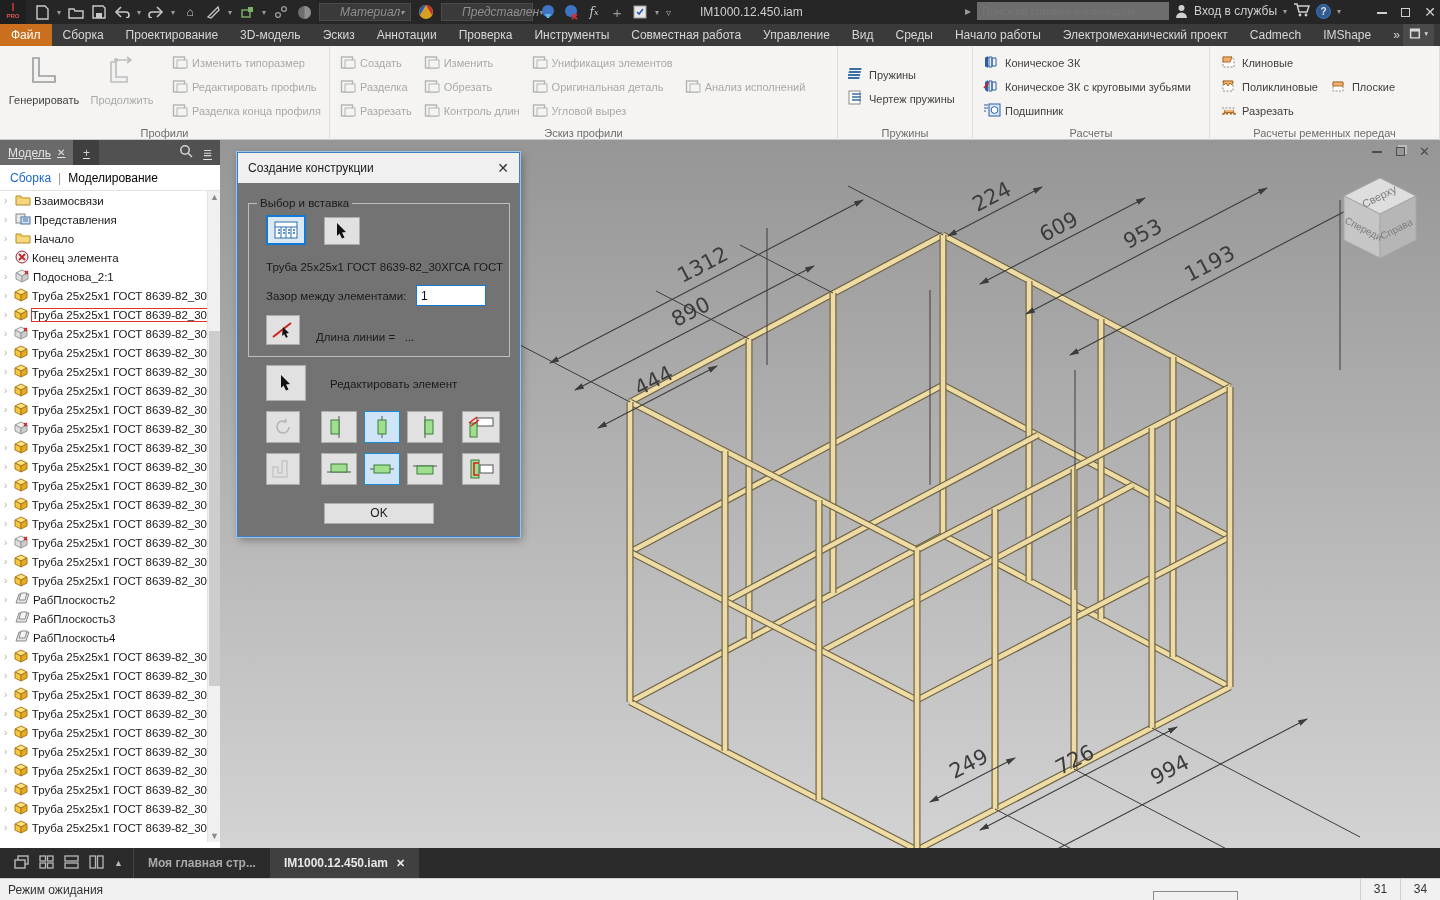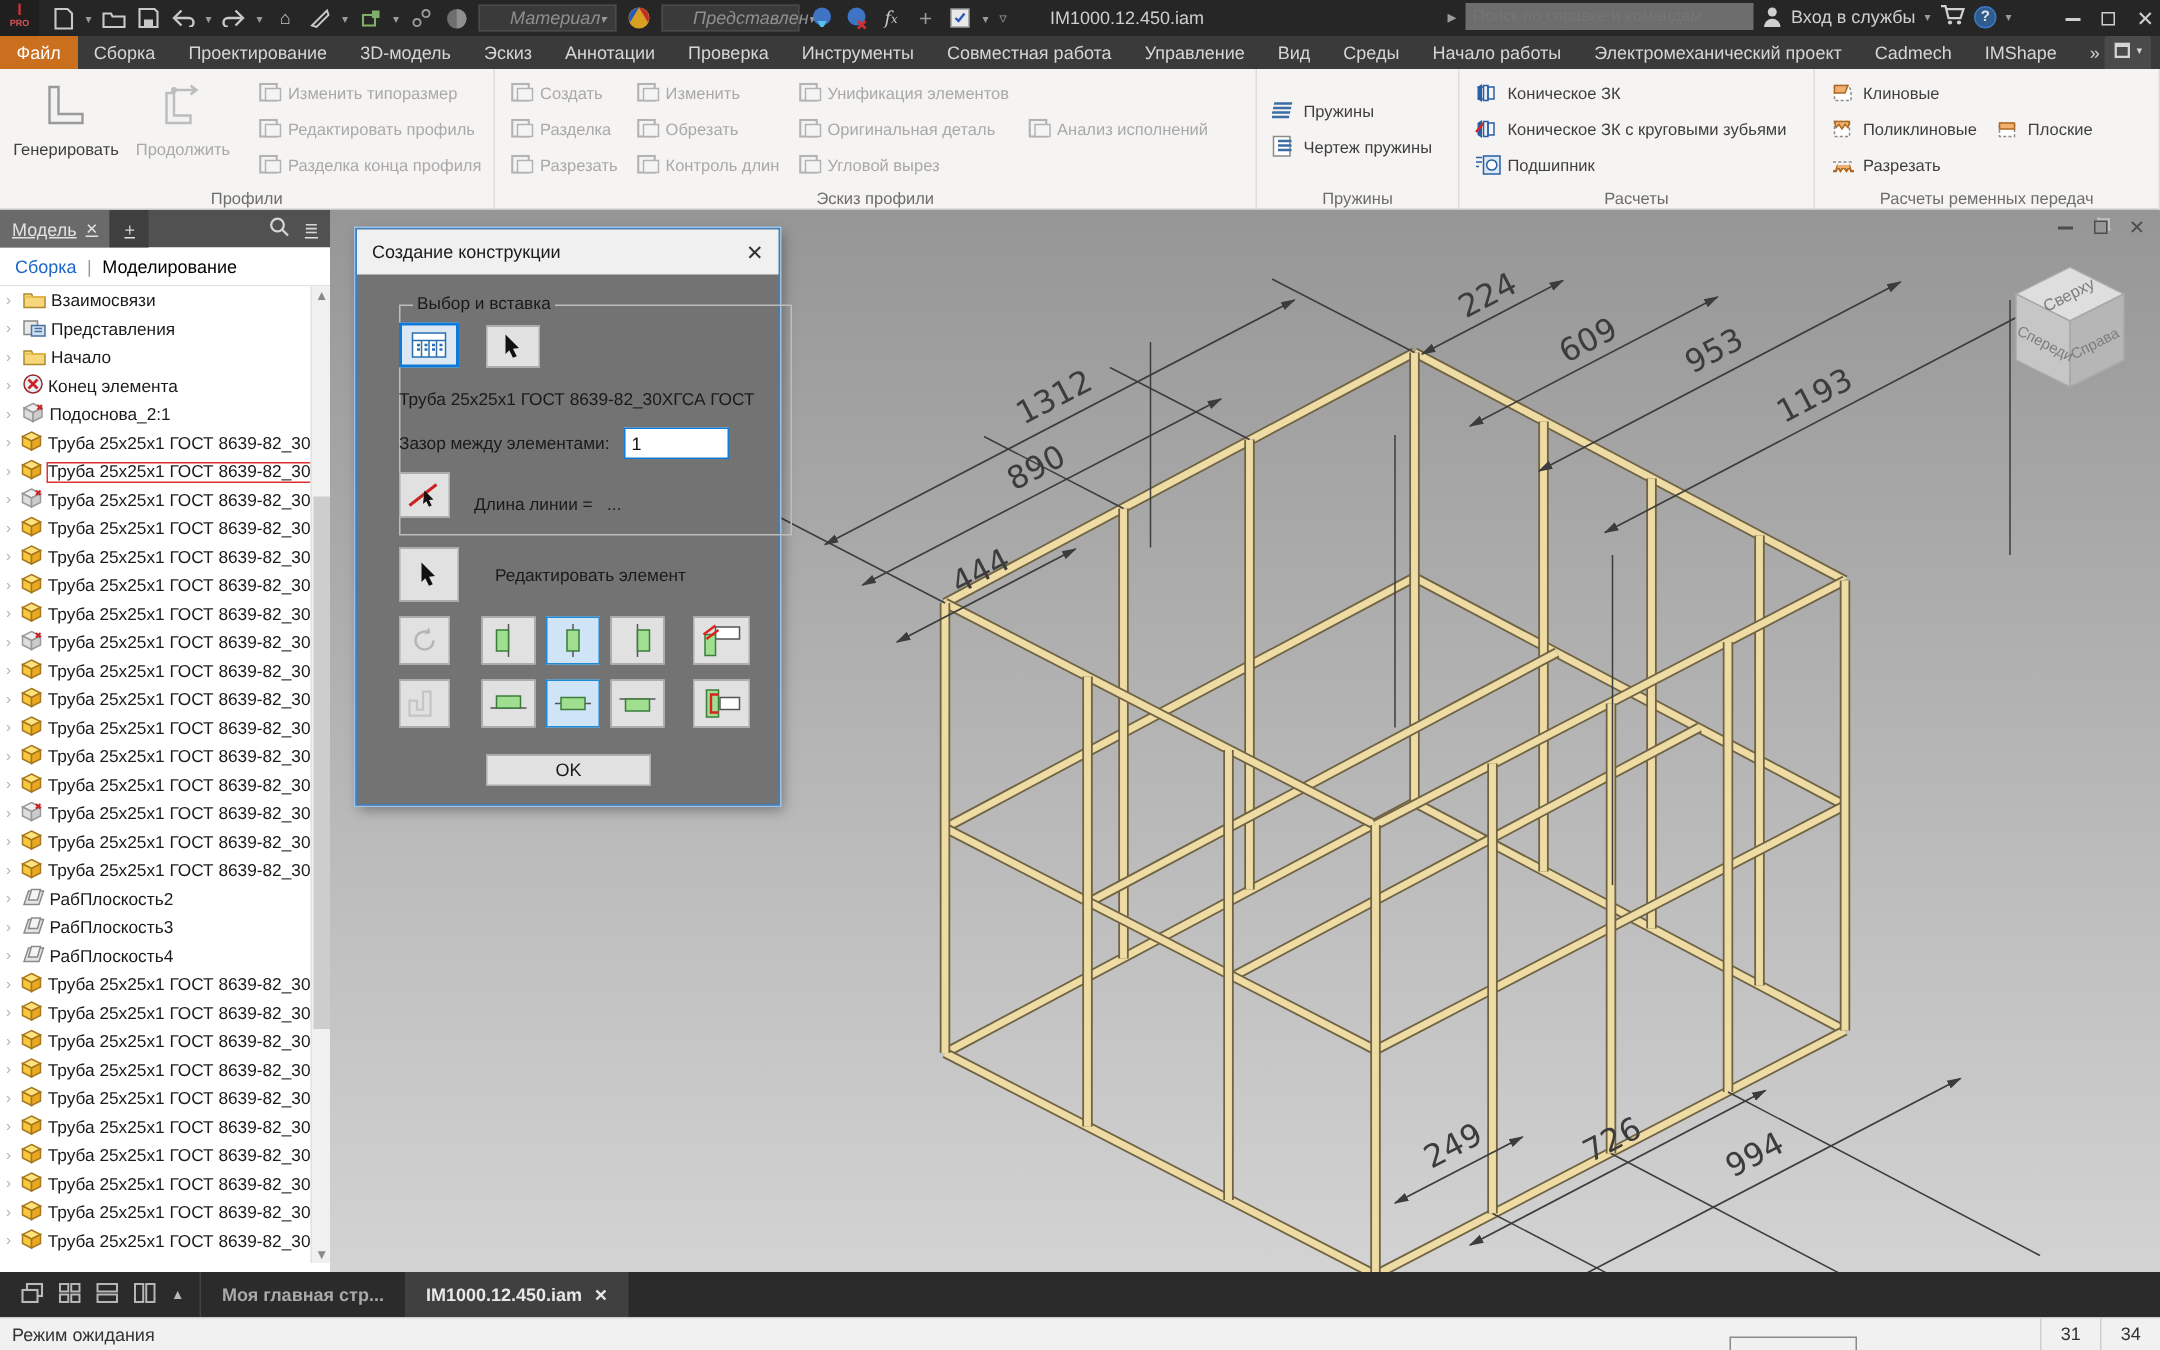--- a/index.html
+++ b/index.html
@@ -70,21 +70,21 @@
   #viewport { position:absolute; left:220px; top:140px; width:1220px; height:708px;
     background:linear-gradient(#969696, #d3d3d3); }
   #vp-winbtns { position:absolute; right:10px; top:4px; display:flex; gap:14px; color:#4c4c4c; align-items:center;}
   .dimtxt { fill:#3c3c3c; font-size:21px; font-family:"DejaVu Sans", sans-serif; }
 
   
   #dialog { position:absolute; left:237px; top:152px; width:283px; height:385px; background:#737373;
     border:1px solid #3e7fbf; box-shadow:0 0 0 1px #9cc3e5, 2px 3px 8px rgba(0,0,0,.35); }
   #dlg-title { height:30px; background:#f0f0f0; display:flex; align-items:center; padding:0 10px; font-size:12px; color:#1a1a1a; }
   #dlg-close { margin-left:auto; font-size:14px; color:#333; }
-  #dlg-group { position:absolute; left:28px; top:44px; width:262px; height:160px; border:1px solid #bdbdbd; }
+  #dlg-group { position:absolute; left:10px; top:44px; width:262px; height:160px; border:1px solid #bdbdbd; }
   #dlg-group legend { font-size:11.5px; color:#1a1a1a; padding:0 3px; margin-left:8px; }
   .sqbtn { position:absolute; background:#e1e1e1; border:1px solid #adadad; display:flex; align-items:center; justify-content:center; }
   .sqbtn.sel { background:#dce9f5; border:2px solid #0f7ad8; }
   .sqbtn.selblue { background:#cfe4f7; border:1px solid #1e8bd8; }
   #dlg-ok { position:absolute; left:86px; top:350px; width:110px; height:21px; background:#e1e1e1;
     border:1px solid #adadad; text-align:center; font-size:12px; line-height:19px; color:#1a1a1a; }
   .dlg-lbl { position:absolute; font-size:11.5px; color:#1a1a1a; white-space:nowrap; }
   #gap-input { position:absolute; left:178px; top:132px; width:70px; height:21px; border:1px solid #0f7ad8; background:#fff;
     font-size:12px; padding:1px 4px; color:#111; }
 

